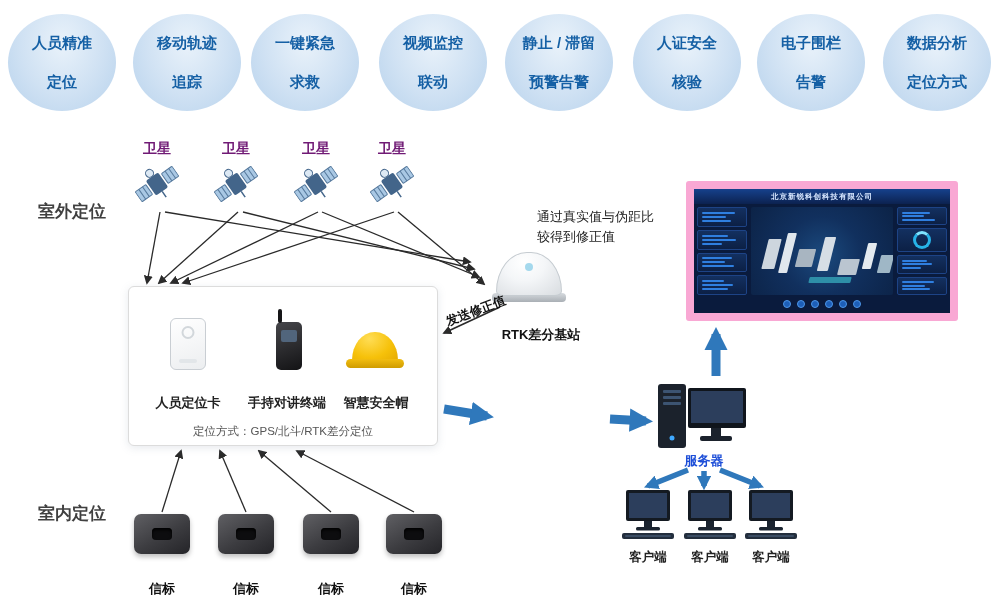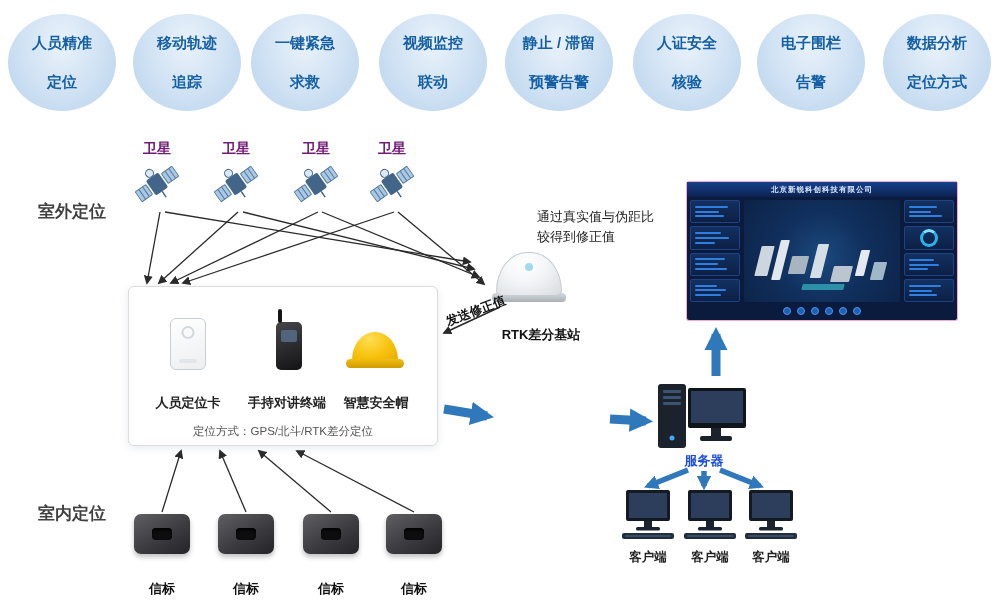--- a/index.html
+++ b/index.html
@@ -55,21 +55,21 @@
   .cloud .cb2 { position:absolute; left:50px; top:8px; width:38px; height:38px; border-radius:50%;
     background:radial-gradient(circle at 32% 28%, #a7ccec, #5089c2 75%); }
   .cloud .cbody { position:absolute; left:0; bottom:0; width:112px; height:36px; border-radius:18px;
     background:linear-gradient(180deg,#79abdd,#3e7ab8); }
   .cloud-label { position:absolute; left:0; bottom:9px; width:112px; text-align:center; color:#fff; font-weight:bold; font-size:14px; }
 
   .server { position:absolute; left:656px; top:380px; }
   .server-label { position:absolute; left:664px; top:452px; width:80px; text-align:center; font-size:13px; font-weight:bold; color:#1d4ed8; }
 
   .screen { position:absolute; left:686px; top:181px; width:272px; height:140px; background:#0a1b3d;
-    border:1px solid #f9a8d4; border-radius:3px; }
+    border:8px solid #f9a8d4; border-radius:3px; }
   .scr-header { position:absolute; left:0; top:0; right:0; height:15px;
     background:linear-gradient(180deg,#16418c,#0c2250); display:flex; align-items:center; justify-content:center;
     color:#d6e6ff; font-size:7.5px; font-weight:bold; letter-spacing:1px; }
   .scr-left, .scr-right { position:absolute; top:18px; bottom:18px; width:50px; display:flex; flex-direction:column; gap:3px; }
   .scr-left { left:3px; } .scr-right { right:3px; }
   .panel-block { flex:1; background:linear-gradient(180deg,#133060,#0c2045); border:1px solid #1d4386; border-radius:2px;
     display:flex; flex-direction:column; justify-content:space-evenly; padding:2px 4px; }
   .panel-block i { display:block; height:2px; background:#2f7fe0; border-radius:1px; }
   .donut-wrap { align-items:center; justify-content:center; }
   .donut { width:18px; height:18px; border-radius:50%; border:3px solid #27b3e8; border-top-color:#7fe3ff; }

